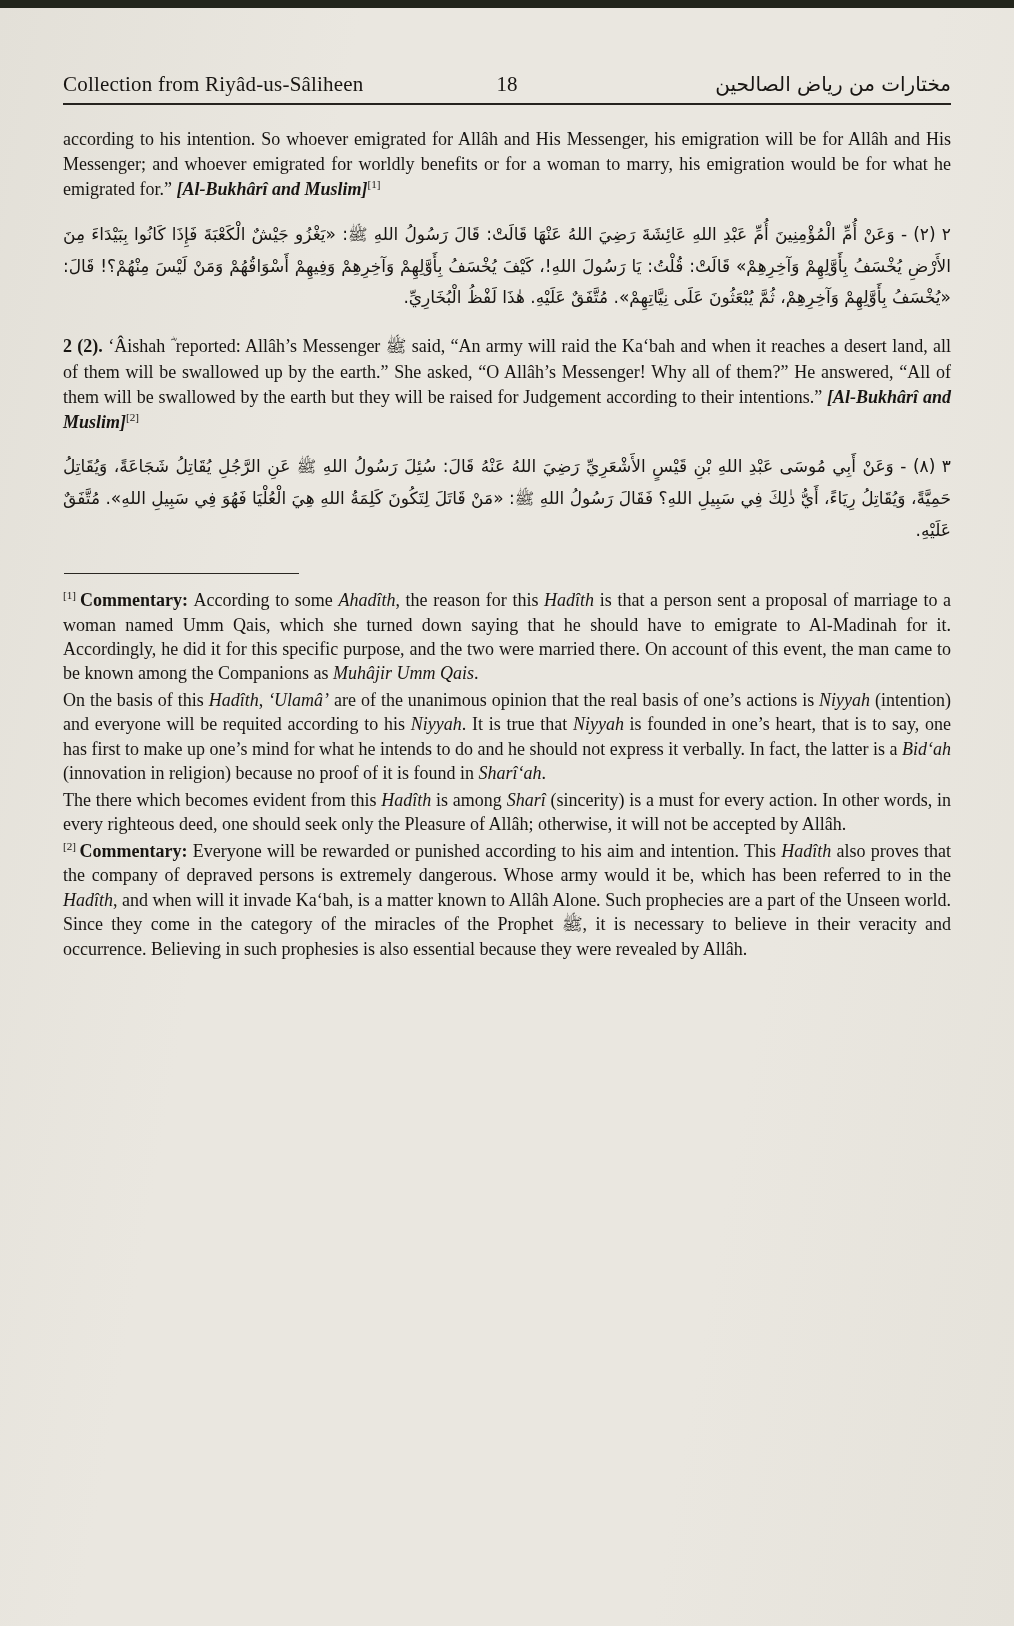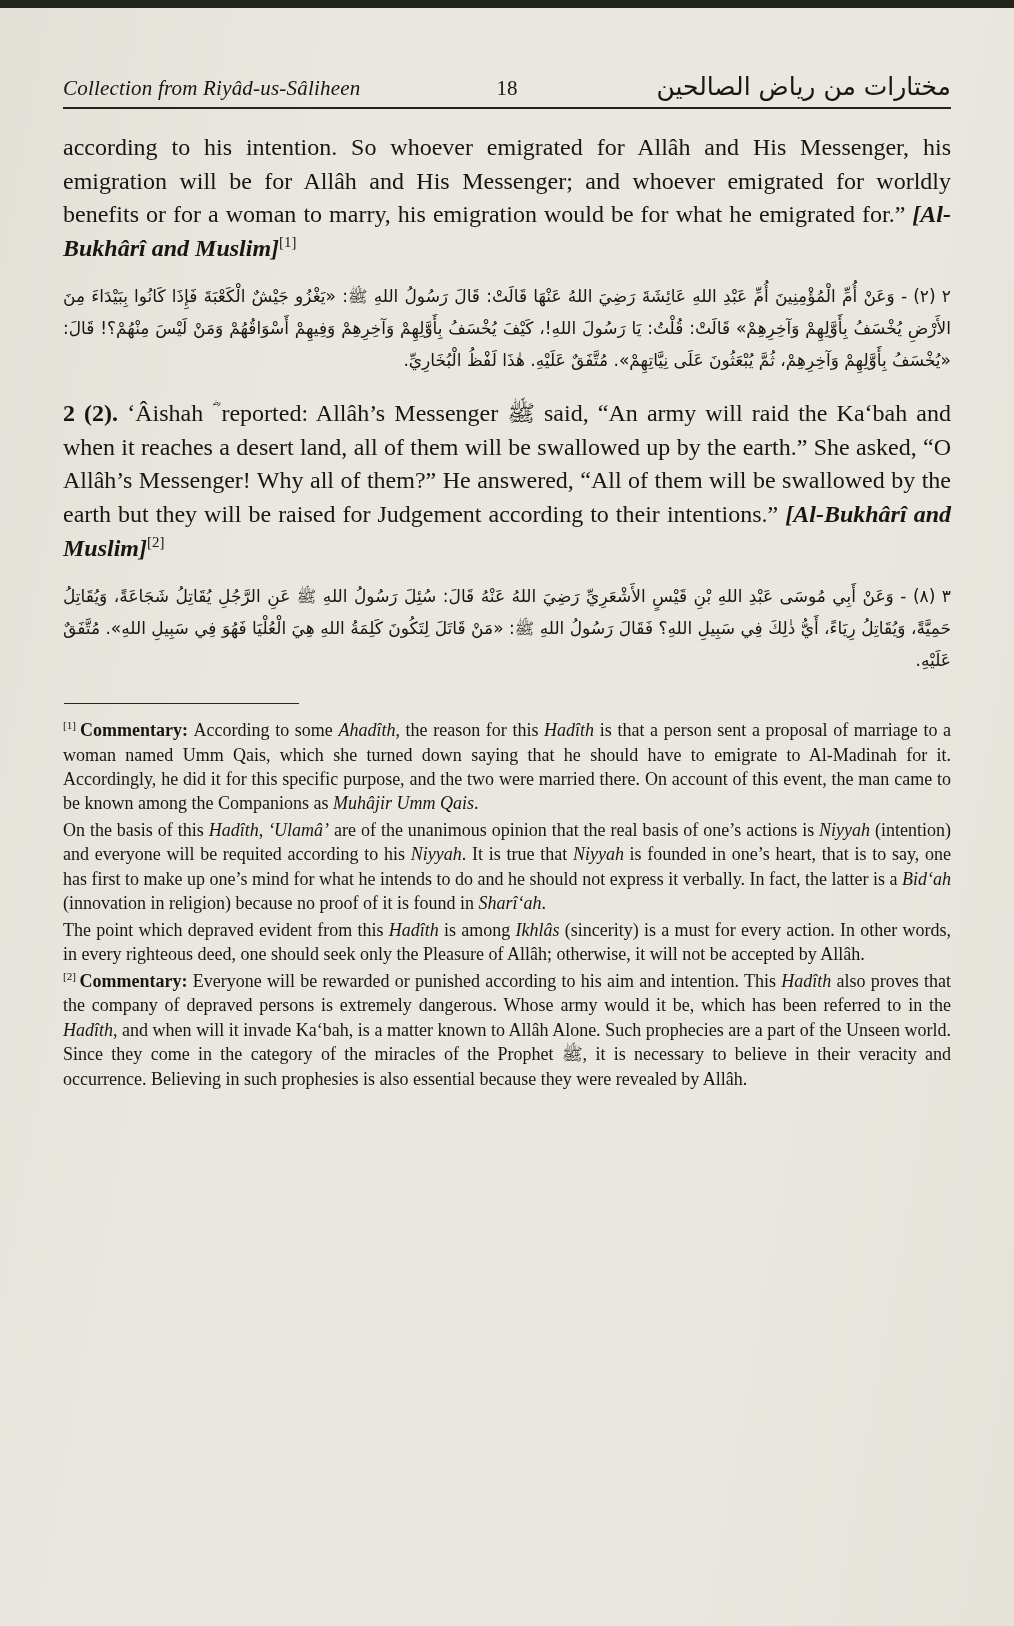--- a/index.html
+++ b/index.html
@@ -17,31 +17,31 @@
   }
   .scan-edge-top {
     position: absolute; top: 0; left: 0; right: 0; height: 8px;
     background: #22251c;
   }
   .page-header {
     display: flex;
     align-items: baseline;
     margin: 0 0 6px 0;
   }
-  .title-latin { flex: 1; font-style: italic; font-size: 21px; letter-spacing: 0.2px; }
+  .title-latin { flex: 1; font-size: 21px; letter-spacing: 0.2px; }
   .page-number { font-size: 21px; padding: 0 10px; text-align: right; }
-  .title-arabic { flex: 1; text-align: right; font-size: 25px; font-family: "DejaVu Sans", sans-serif; direction: rtl; }
+  .title-arabic { flex: 1; text-align: right; font-size: 20px; font-family: "DejaVu Sans", sans-serif; direction: rtl; }
   .header-rule {
     border: none;
     border-top: 2px solid #26231f;
     margin: 6px 0 22px 0;
   }
   p.en {
     margin: 16px 0 16px 0;
-    font-size: 24px;
+    font-size: 18px;
     line-height: 1.40;
     text-align: justify;
   }
   p.ar {
     margin: 8px 0 20px 0;
     font-size: 17px;
     line-height: 1.88;
     text-align: justify;
     direction: rtl;
     font-family: "DejaVu Sans", sans-serif;
@@ -85,16 +85,16 @@
 
     <p class="ar" lang="ar"><span>٣ (٨) - وَعَنْ أَبِي مُوسَى عَبْدِ اللهِ بْنِ قَيْسٍ الأَشْعَرِيِّ رَضِيَ اللهُ عَنْهُ قَالَ: سُئِلَ رَسُولُ اللهِ </span><span class="run-hon">ﷺ</span><span> عَنِ الرَّجُلِ يُقَاتِلُ شَجَاعَةً، وَيُقَاتِلُ حَمِيَّةً، وَيُقَاتِلُ رِيَاءً، أَيُّ ذٰلِكَ فِي سَبِيلِ اللهِ؟ فَقَالَ رَسُولُ اللهِ </span><span class="run-hon">ﷺ</span><span>: «مَنْ قَاتَلَ لِتَكُونَ كَلِمَةُ اللهِ هِيَ الْعُلْيَا فَهُوَ فِي سَبِيلِ اللهِ». مُتَّفَقٌ عَلَيْهِ.</span></p>
 
   </main>
 
   <div class="footnote-divider"></div>
 
   <section>
     <p class="fn"><span class="run-sup">[1] </span><span class="run-b">Commentary: </span><span>According to some </span><span class="run-i">Ahadîth</span><span>, the reason for this </span><span class="run-i">Hadîth</span><span> is that a person sent a proposal of marriage to a woman named Umm Qais, which she turned down saying that he should have to emigrate to Al-Madinah for it. Accordingly, he did it for this specific purpose, and the two were married there. On account of this event, the man came to be known among the Companions as </span><span class="run-i">Muhâjir Umm Qais</span><span>.</span></p>
     <p class="fn"><span>On the basis of this </span><span class="run-i">Hadîth</span><span>, </span><span class="run-i">‘Ulamâ’</span><span> are of the unanimous opinion that the real basis of one’s actions is </span><span class="run-i">Niyyah</span><span> (intention) and everyone will be requited according to his </span><span class="run-i">Niyyah</span><span>. It is true that </span><span class="run-i">Niyyah</span><span> is founded in one’s heart, that is to say, one has first to make up one’s mind for what he intends to do and he should not express it verbally. In fact, the latter is a </span><span class="run-i">Bid‘ah</span><span> (innovation in religion) because no proof of it is found in </span><span class="run-i">Sharî‘ah</span><span>.</span></p>
-    <p class="fn"><span>The point which depraved evident from this </span><span class="run-i">Hadîth</span><span> is among </span><span class="run-i">Ikhlâs</span><span> (sincerity) is a must for every action. In other words, in every righteous deed, one should seek only the Pleasure of Allâh; otherwise, it will not be accepted by Allâh.</span></p>
+    <p class="fn"><span>The there which becomes evident from this </span><span class="run-i">Hadîth</span><span> is among </span><span class="run-i">Sharî</span><span> (sincerity) is a must for every action. In other words, in every righteous deed, one should seek only the Pleasure of Allâh; otherwise, it will not be accepted by Allâh.</span></p>
     <p class="fn"><span class="run-sup">[2] </span><span class="run-b">Commentary: </span><span>Everyone will be rewarded or punished according to his aim and intention. This </span><span class="run-i">Hadîth</span><span> also proves that the company of depraved persons is extremely dangerous. Whose army would it be, which has been referred to in the </span><span class="run-i">Hadîth</span><span>, and when will it invade Ka‘bah, is a matter known to Allâh Alone. Such prophecies are a part of the Unseen world. Since they come in the category of the miracles of the Prophet </span><span class="run-hon">ﷺ</span><span>, it is necessary to believe in their veracity and occurrence. Believing in such prophesies is also essential because they were revealed by Allâh.</span></p>
   </section>
 </div>
 
 </body></html>

